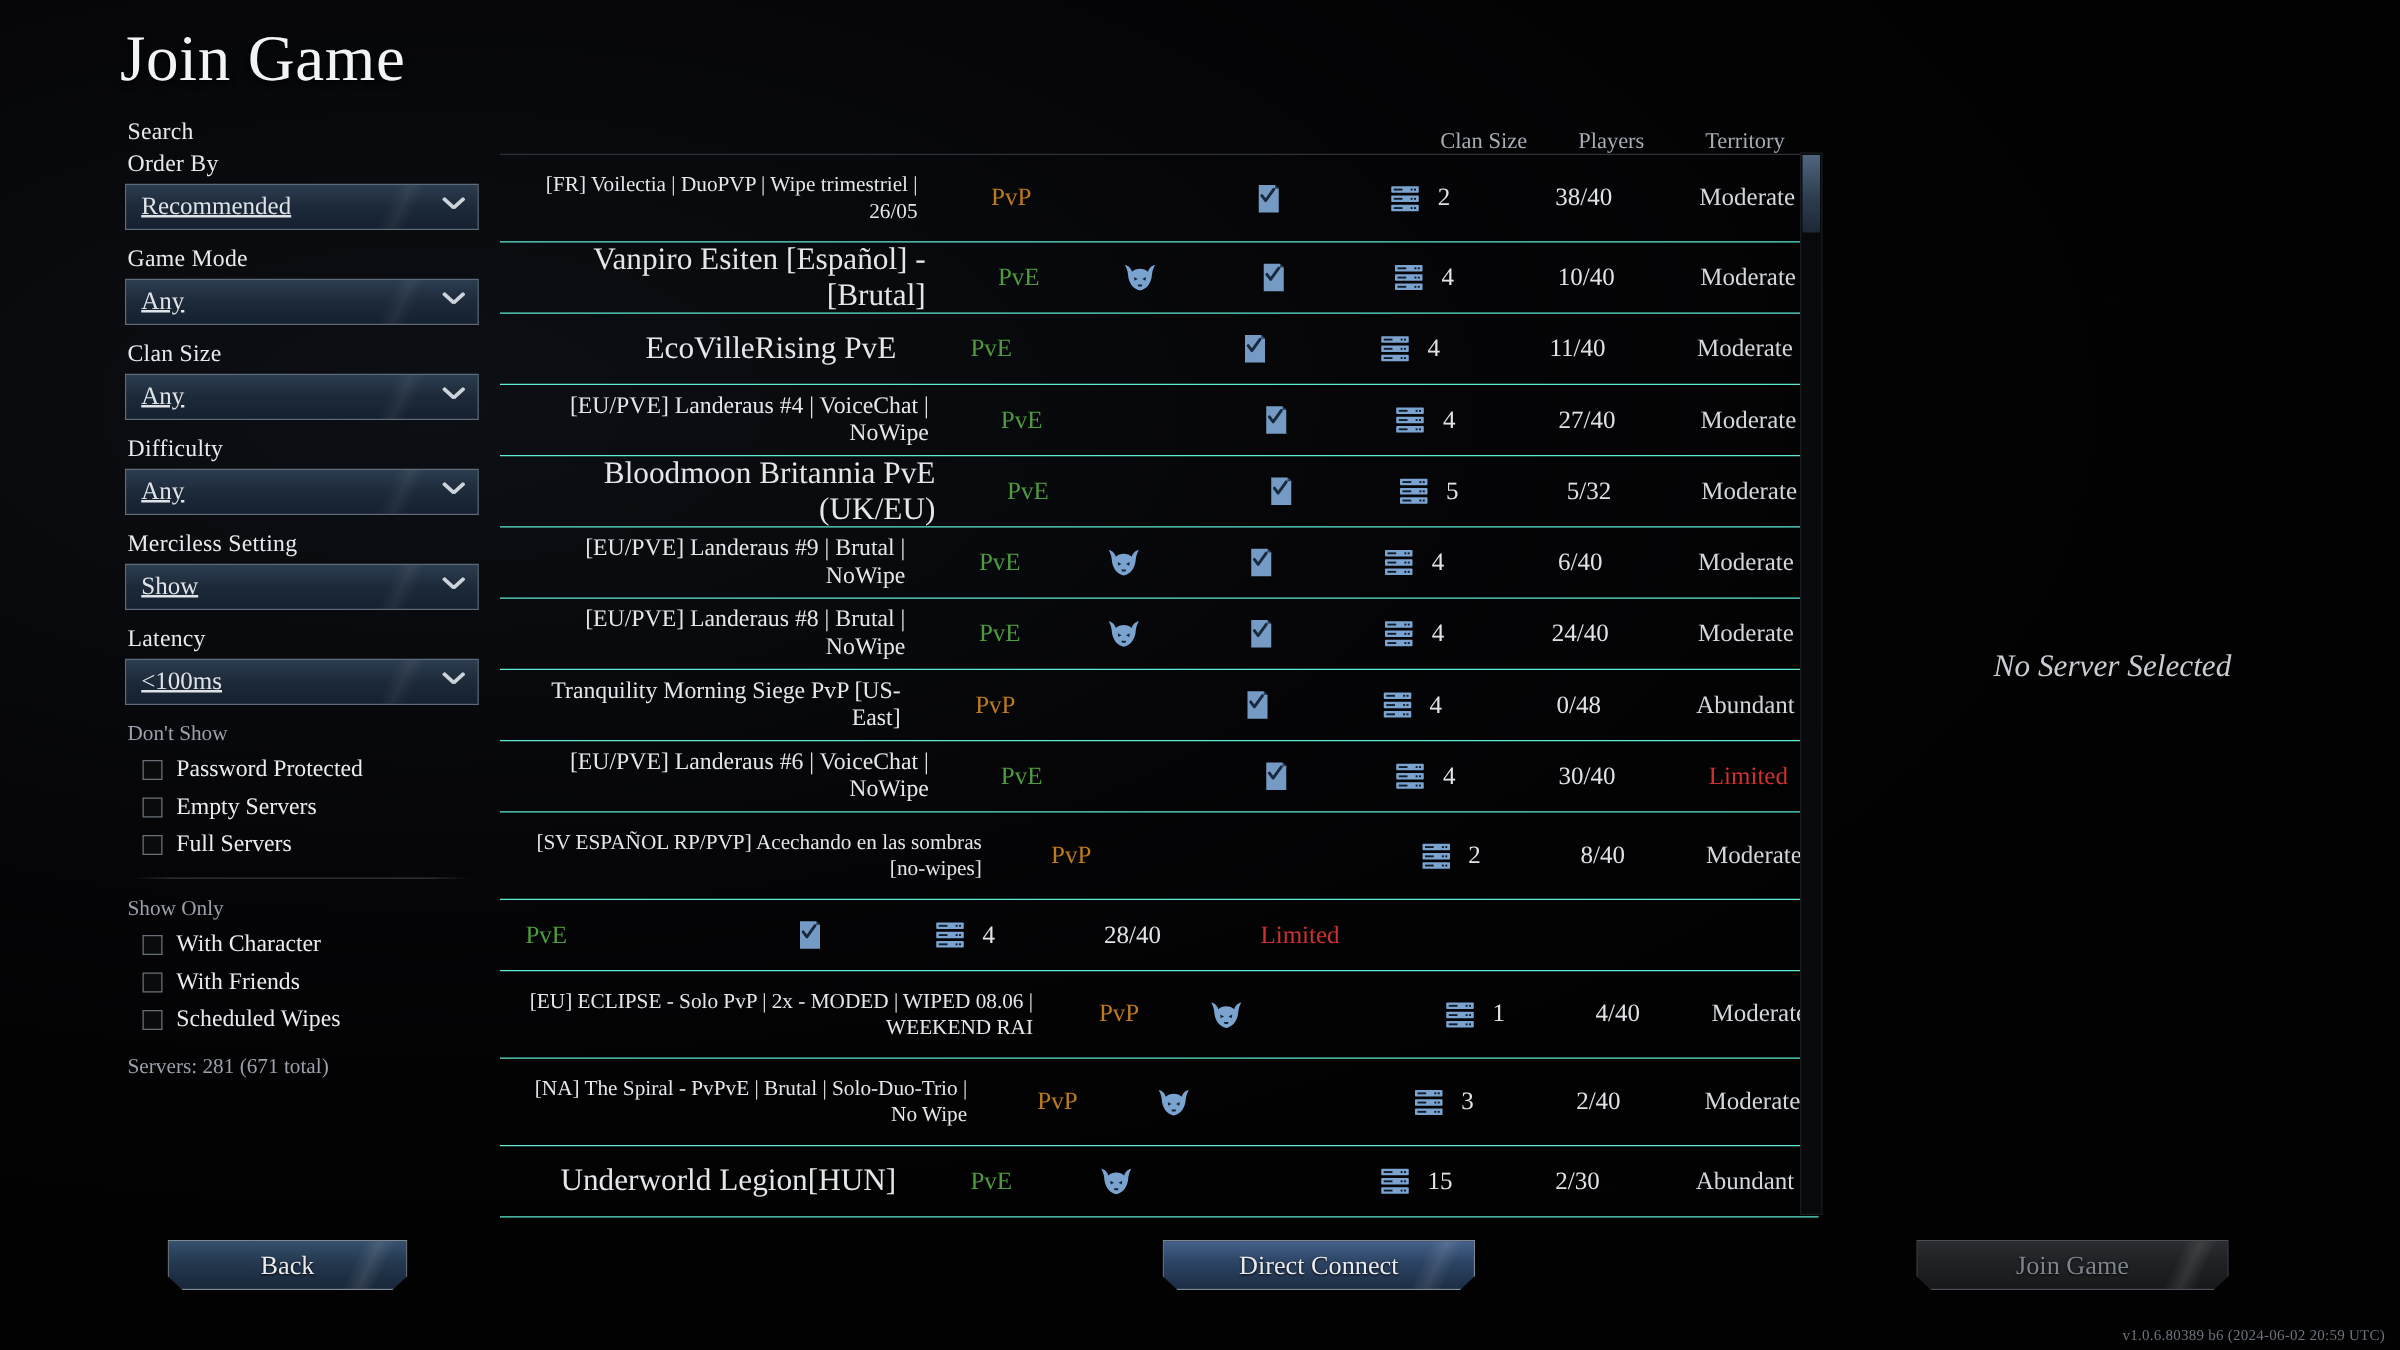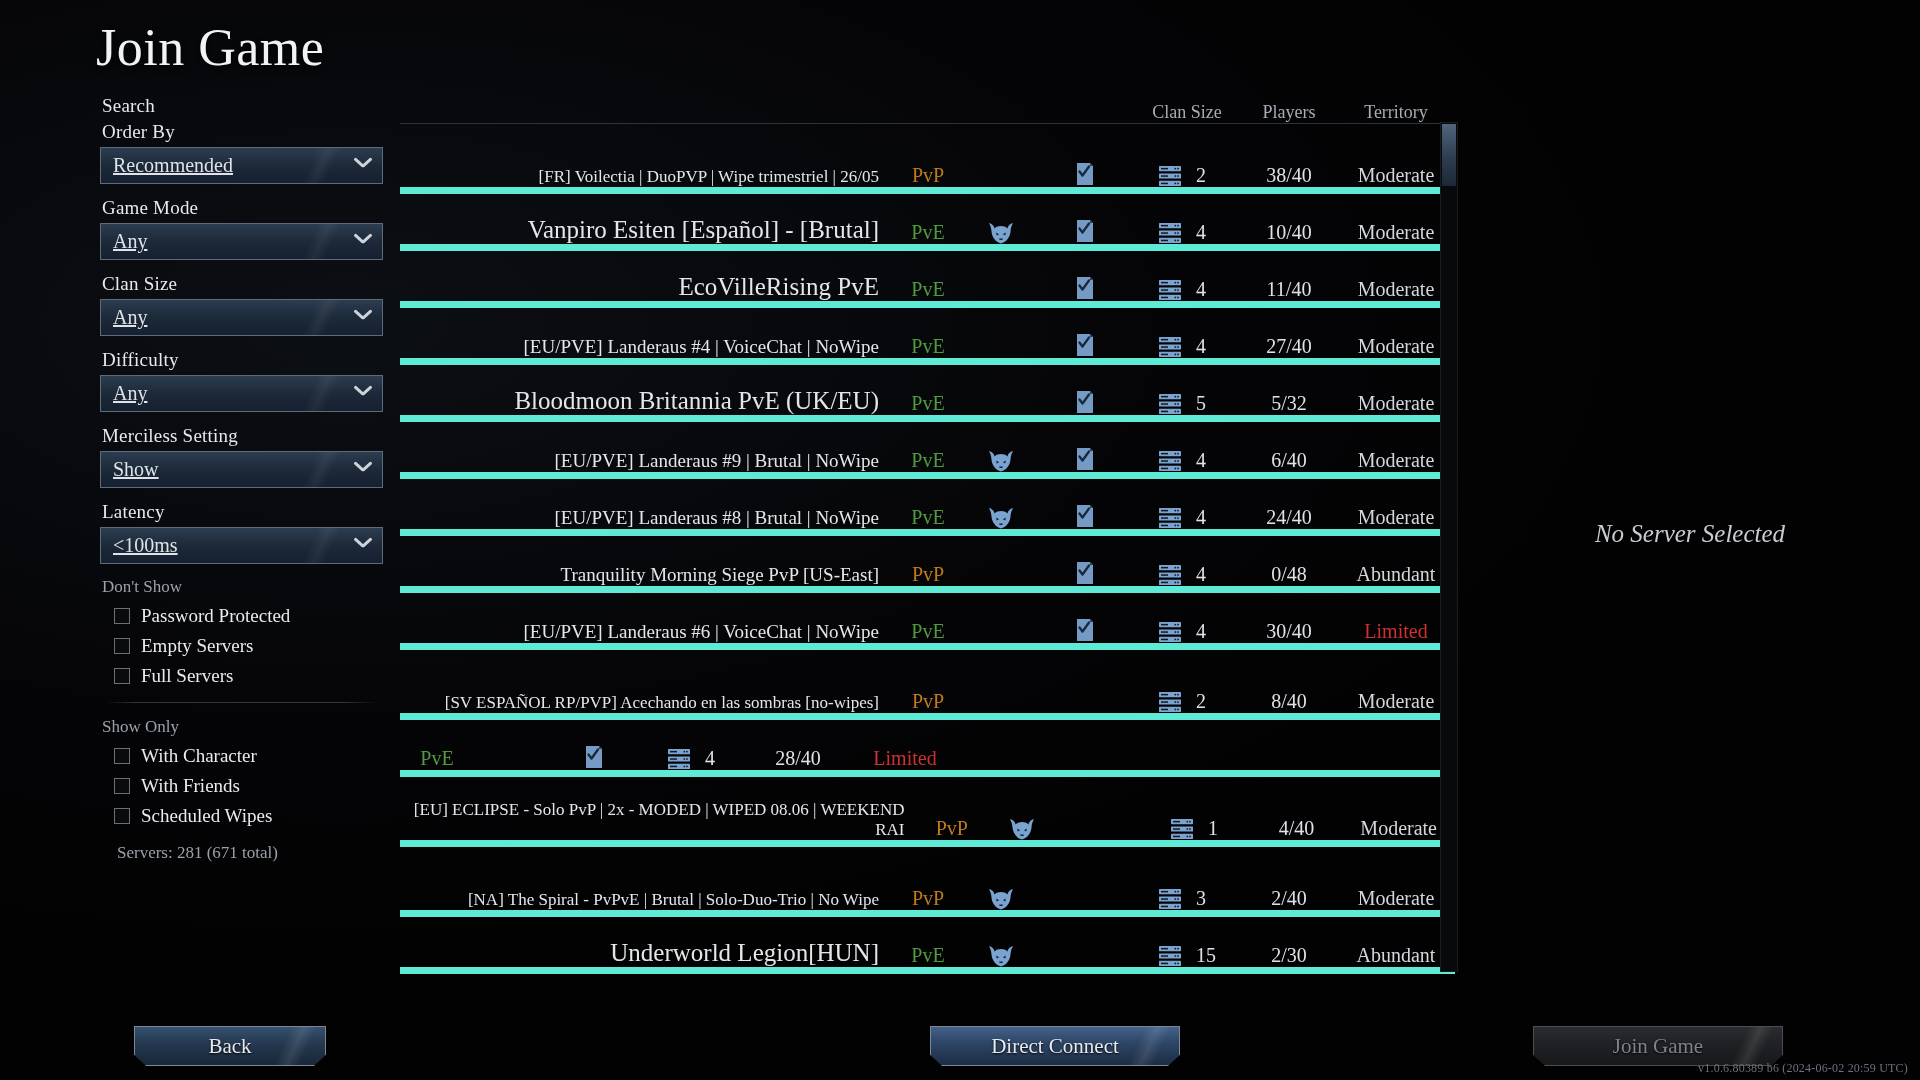--- a/index.html
+++ b/index.html
@@ -79,43 +79,44 @@
   .chk{
     width:16px;height:16px;box-sizing:border-box;
     border:1px solid #6a7078;background:#0a0b0d;flex:none;
   }
   .chk-row .lbl{font-size:19px;color:#e9ebee;}
   .divider{
     height:1px;background:linear-gradient(90deg,rgba(150,160,175,0) 0%,rgba(150,160,175,.32) 12%,rgba(150,160,175,.32) 88%,rgba(150,160,175,0) 100%);
     margin:11px 6px 14px 6px;
   }
   #server-count{
-    font-size:17px;color:#9aa1aa;margin-top:12px;margin-left:17px;
+    font-size:17px;color:#9aa1aa;margin-top:12px;margin-left:2px;
   }
 
   
   #table-wrap{
     position:absolute;left:400px;top:95px;width:1055px;height:880px;
   }
   #table-header{
     display:flex;align-items:flex-end;height:28px;
     border-bottom:1px solid #2b3239;
   }
   .th{font-size:18px;color:#a7adb5;text-align:center;}
   .th-name{flex:1 1 auto;}
   .th-clan{width:108px;}
   .th-players{width:96px;}
   .th-terr{width:118px;}
 
   #rows{position:relative;height:852px;overflow:hidden;}
   .row{
-    display:flex;align-items:flex-end;
-    border-bottom:7px solid #5eead4;
+    display:flex;align-items:center;
+    border-bottom:1px solid #5eead4;
     box-sizing:border-box;
     padding:0;
+    gap:27px;
   }
   .c-name{
     flex:1 1 auto;min-width:0;padding:0 12px 0 4px;
     text-align:right;color:#e4e7ea;
   }
   .c-name .nm{display:inline-block;line-height:1.18;}
   .c-mode{width:74px;text-align:center;font-size:20px;}
   .mode-pvp{color:#c07a1e;}
   .mode-pve{color:#4f9b3f;}
   .c-brutal{width:72px;text-align:center;}
@@ -153,21 +154,20 @@
   
   #buttonbar{position:absolute;left:0;top:992px;width:1920px;height:44px;}
   .btn{
     position:absolute;top:0;height:40px;
     display:flex;align-items:center;justify-content:center;
     font-size:21px;color:#e8eaee;
     background:linear-gradient(180deg,#36506e 0%,#24384f 45%,#182739 100%);
     border:1px solid #7d8896;
     box-sizing:border-box;overflow:hidden;
     clip-path:polygon(0 0,100% 0,100% 72%,calc(100% - 12px) 100%,12px 100%,0 72%);
-    margin-top:34px;
   }
   .btn .sheen{
     position:absolute;right:8px;top:-18px;width:46px;height:80px;
     background:linear-gradient(100deg,rgba(255,255,255,0) 30%,rgba(255,255,255,.10) 50%,rgba(255,255,255,0) 70%);
     transform:rotate(15deg);pointer-events:none;
   }
   .btn .lbl{position:relative;z-index:2;text-shadow:0 1px 2px #000;}
   #btn-back{left:134px;width:192px;}
   #btn-direct{left:930px;width:250px;outline:2px solid #cdd3da;outline-offset:2px;
     background:linear-gradient(180deg,#44618a 0%,#2c4464 45%,#1c2d44 100%);}

